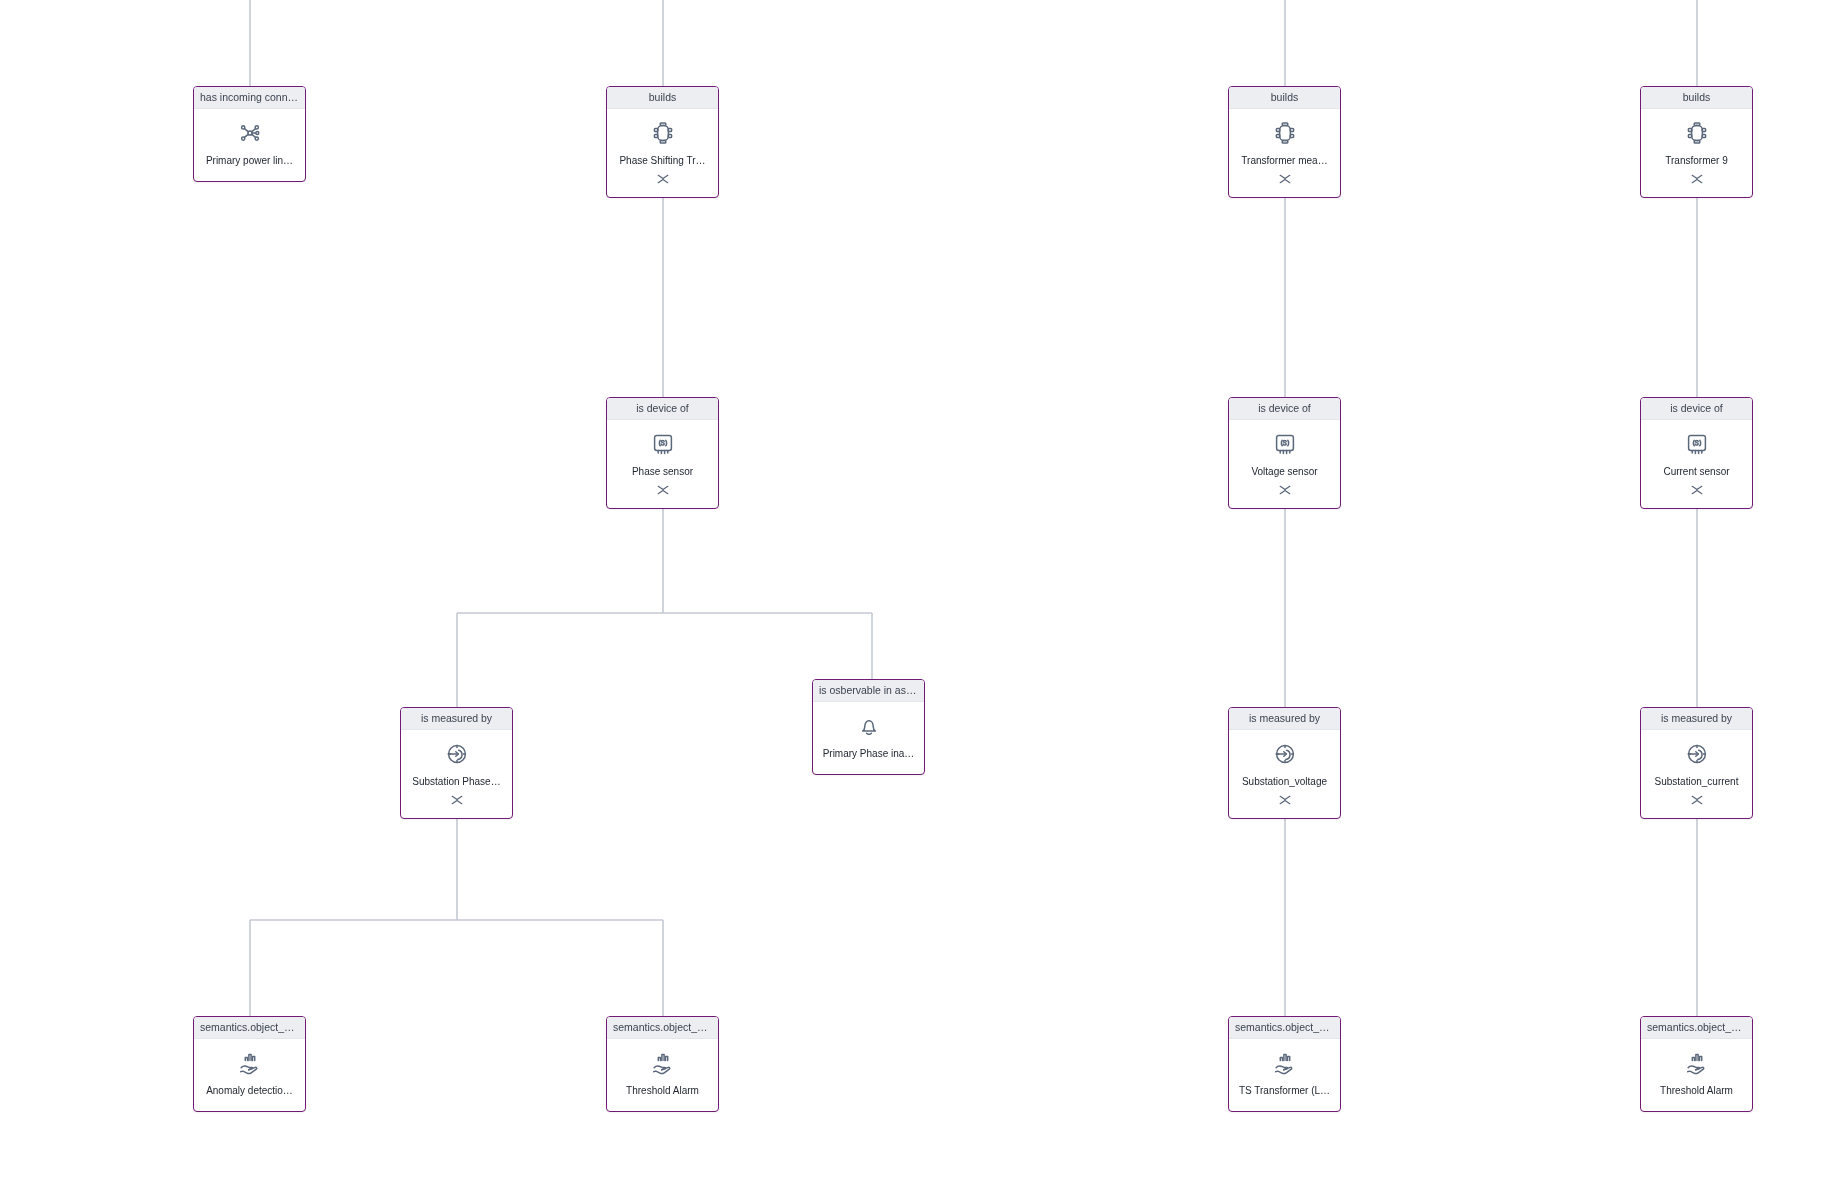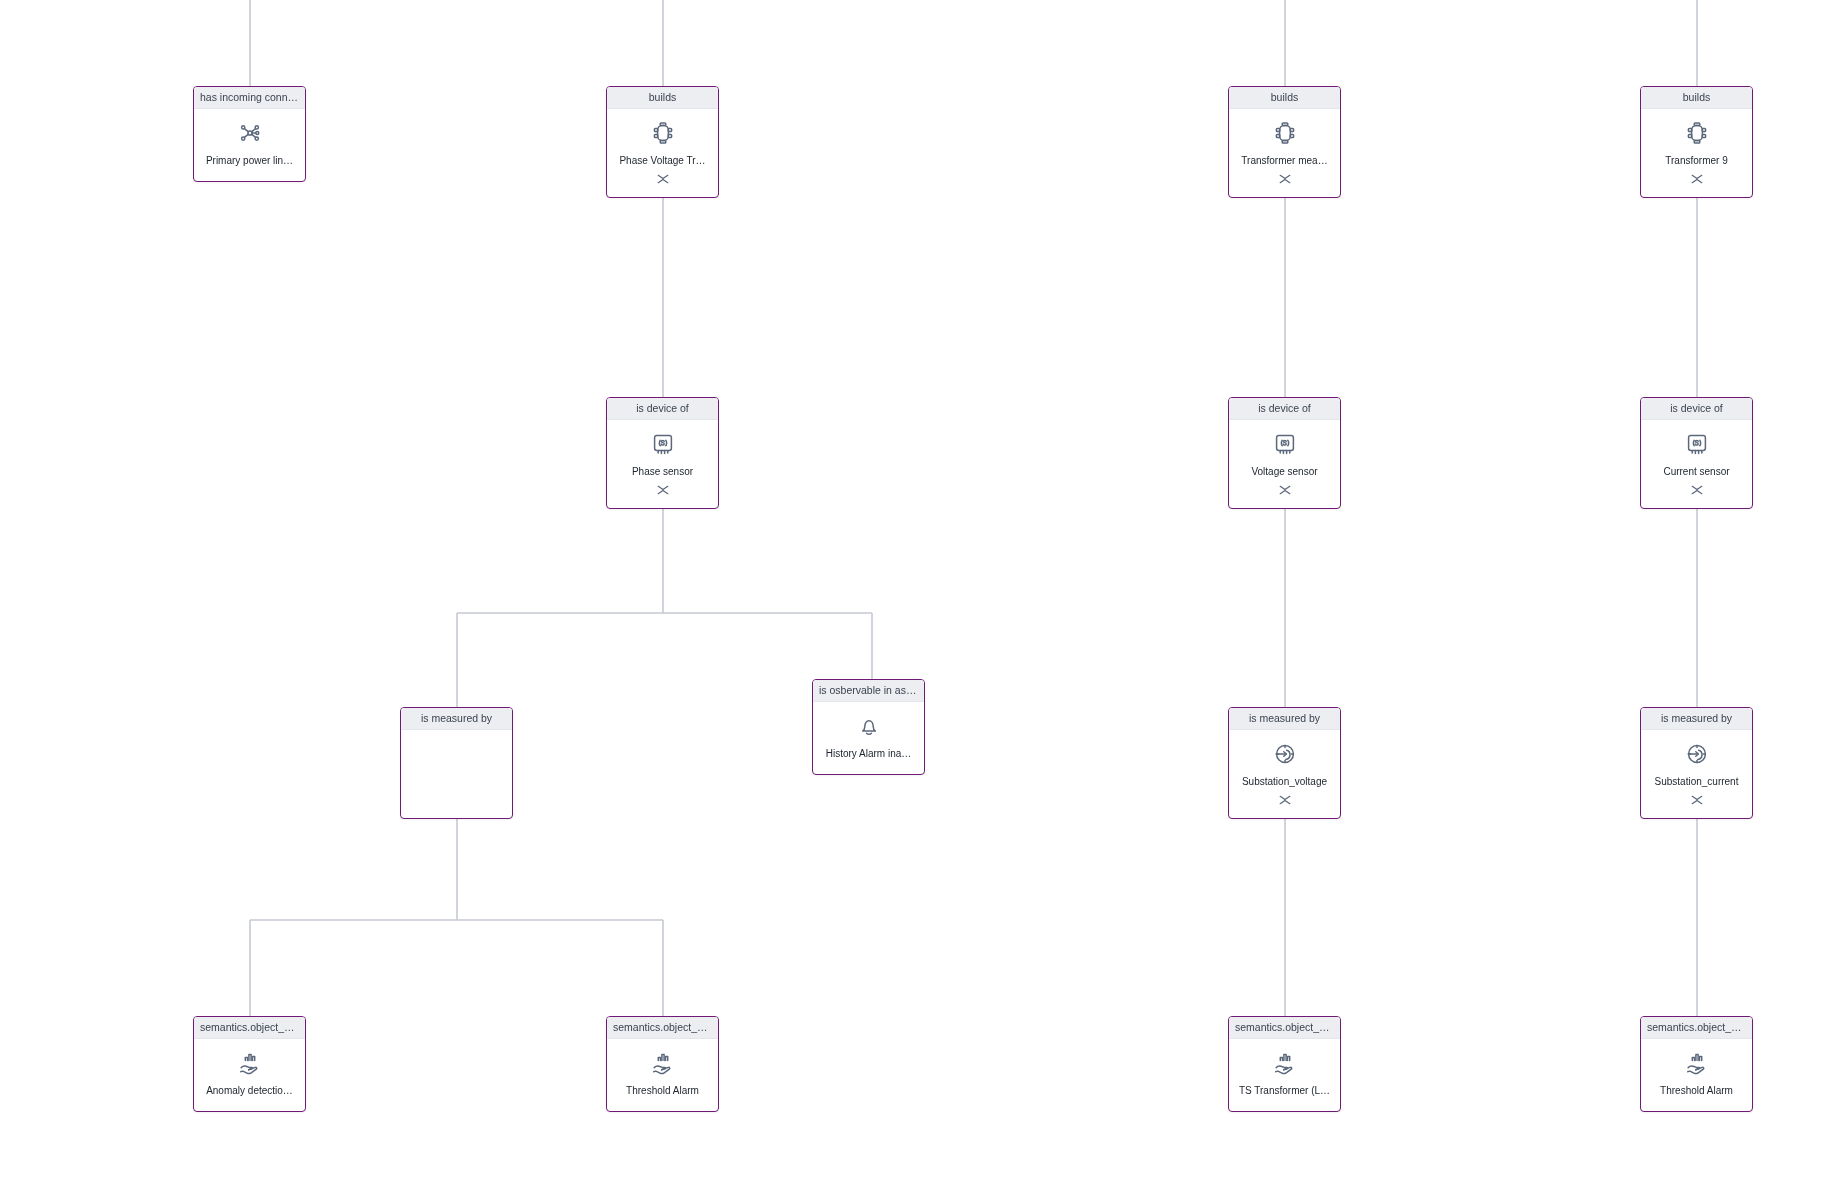--- a/index.html
+++ b/index.html
@@ -150,21 +150,21 @@
     <svg viewBox="0 0 24 24" fill="none" stroke="currentColor" stroke-width="1.5" stroke-linecap="round" stroke-linejoin="round">
       <rect x="6.6" y="4.4" width="10.8" height="15.2" rx="4.6"></rect>
       <rect x="3.4" y="7.4" width="3.4" height="3.2" rx="0.9"></rect>
       <rect x="3.4" y="13.4" width="3.4" height="3.2" rx="0.9"></rect>
       <rect x="17.2" y="7.4" width="3.4" height="3.2" rx="0.9"></rect>
       <rect x="17.2" y="13.4" width="3.4" height="3.2" rx="0.9"></rect>
       <rect x="9.2" y="1.9" width="5.6" height="2.6" rx="0.9"></rect>
       <rect x="9.2" y="19.5" width="5.6" height="2.6" rx="0.9"></rect>
     </svg>
           </span>
-          <div class="node-label" title="Phase Shifting Tr…">Phase Voltage Tr…</div>
+          <div class="node-label" title="Phase Shifting Tr…">Phase Shifting Tr…</div>
           <span class="node-collapse">
   <svg viewBox="0 0 20 14" fill="none" stroke="currentColor" stroke-width="1.6" stroke-linecap="round" stroke-linejoin="round">
     <path d="M4 2.4 L10 6.4 L16 2.4"></path>
     <path d="M4 11.6 L10 7.6 L16 11.6"></path>
   </svg>
           </span>
         </div>
       </div>
       <div class="node tall" style="left: 1228px; top: 86px;">
         <div class="node-header" title="builds">builds</div>
@@ -279,72 +279,93 @@
           <span class="node-collapse">
   <svg viewBox="0 0 20 14" fill="none" stroke="currentColor" stroke-width="1.6" stroke-linecap="round" stroke-linejoin="round">
     <path d="M4 2.4 L10 6.4 L16 2.4"></path>
     <path d="M4 11.6 L10 7.6 L16 11.6"></path>
   </svg>
           </span>
         </div>
       </div>
       <div class="node tall" style="left: 400px; top: 707px;">
         <div class="node-header" title="is measured by">is measured by</div>
-      </div>
-      <div class="node short" style="left: 812px; top: 679px;">
-        <div class="node-header" title="is osbervable in asset">is osbervable in asset</div>
-        <div class="node-body">
-          <span class="node-icon">
-    <svg viewBox="0 0 24 24" fill="none" stroke="currentColor" stroke-width="1.5" stroke-linecap="round" stroke-linejoin="round">
-      <path d="M5.6 17.1 c1.6-1 2.2-2.6 2.2-4.5 0-3.3 1.7-5.9 4.2-5.9 2.5 0 4.2 2.6 4.2 5.9 0 1.9 0.6 3.5 2.2 4.5 z"></path>
-      <path d="M9.6 19.2 c0.6 0.7 1.4 1.1 2.4 1.1 1 0 1.8-0.4 2.4-1.1"></path>
-    </svg>
-          </span>
-          <div class="node-label" title="History Phase ina…">History Alarm ina…</div>
-        </div>
-      </div>
-      <div class="node tall" style="left: 1228px; top: 707px;">
-        <div class="node-header" title="is measured by">is measured by</div>
         <div class="node-body">
           <span class="node-icon">
     <svg viewBox="0 0 24 24" fill="none" stroke="currentColor" stroke-width="1.5" stroke-linecap="round" stroke-linejoin="round">
       <circle cx="12" cy="12" r="8.4"></circle>
       <path d="M12 3.6 L12 5.6"></path>
       <path d="M20.4 12 L18.4 12"></path>
       <path d="M12 20.4 L12 18.4"></path>
       <path d="M3.6 12 L5.6 12"></path>
       <path d="M3.2 12 L13.2 12"></path>
       <path d="M10.8 9.8 L13.4 12 L10.8 14.2"></path>
       <path d="M13.6 8.2 c2.3 0.7 3.6 2.6 3.4 4.9 -0.2 2.3-2 4-4.2 4.3"></path>
     </svg>
           </span>
-          <div class="node-label" title="Substation_voltage">Substation_voltage</div>
-          <span class="node-collapse">
-  <svg viewBox="0 0 20 14" fill="none" stroke="currentColor" stroke-width="1.6" stroke-linecap="round" stroke-linejoin="round">
-    <path d="M4 2.4 L10 6.4 L16 2.4"></path>
-    <path d="M4 11.6 L10 7.6 L16 11.6"></path>
-  </svg>
-          </span>
-        </div>
-      </div>
-      <div class="node tall" style="left: 1640px; top: 707px;">
+          <div class="node-label" title="Substation Phase…">Substation Phase…</div>
+          <span class="node-collapse">
+  <svg viewBox="0 0 20 14" fill="none" stroke="currentColor" stroke-width="1.6" stroke-linecap="round" stroke-linejoin="round">
+    <path d="M4 2.4 L10 6.4 L16 2.4"></path>
+    <path d="M4 11.6 L10 7.6 L16 11.6"></path>
+  </svg>
+          </span>
+        </div>
+      </div>
+      <div class="node short" style="left: 812px; top: 679px;">
+        <div class="node-header" title="is osbervable in asset">is osbervable in asset</div>
+        <div class="node-body">
+          <span class="node-icon">
+    <svg viewBox="0 0 24 24" fill="none" stroke="currentColor" stroke-width="1.5" stroke-linecap="round" stroke-linejoin="round">
+      <path d="M5.6 17.1 c1.6-1 2.2-2.6 2.2-4.5 0-3.3 1.7-5.9 4.2-5.9 2.5 0 4.2 2.6 4.2 5.9 0 1.9 0.6 3.5 2.2 4.5 z"></path>
+      <path d="M9.6 19.2 c0.6 0.7 1.4 1.1 2.4 1.1 1 0 1.8-0.4 2.4-1.1"></path>
+    </svg>
+          </span>
+          <div class="node-label" title="History Phase ina…">Primary Phase ina…</div>
+        </div>
+      </div>
+      <div class="node tall" style="left: 1228px; top: 707px;">
         <div class="node-header" title="is measured by">is measured by</div>
         <div class="node-body">
           <span class="node-icon">
     <svg viewBox="0 0 24 24" fill="none" stroke="currentColor" stroke-width="1.5" stroke-linecap="round" stroke-linejoin="round">
       <circle cx="12" cy="12" r="8.4"></circle>
       <path d="M12 3.6 L12 5.6"></path>
       <path d="M20.4 12 L18.4 12"></path>
       <path d="M12 20.4 L12 18.4"></path>
       <path d="M3.6 12 L5.6 12"></path>
       <path d="M3.2 12 L13.2 12"></path>
       <path d="M10.8 9.8 L13.4 12 L10.8 14.2"></path>
       <path d="M13.6 8.2 c2.3 0.7 3.6 2.6 3.4 4.9 -0.2 2.3-2 4-4.2 4.3"></path>
     </svg>
           </span>
+          <div class="node-label" title="Substation_voltage">Substation_voltage</div>
+          <span class="node-collapse">
+  <svg viewBox="0 0 20 14" fill="none" stroke="currentColor" stroke-width="1.6" stroke-linecap="round" stroke-linejoin="round">
+    <path d="M4 2.4 L10 6.4 L16 2.4"></path>
+    <path d="M4 11.6 L10 7.6 L16 11.6"></path>
+  </svg>
+          </span>
+        </div>
+      </div>
+      <div class="node tall" style="left: 1640px; top: 707px;">
+        <div class="node-header" title="is measured by">is measured by</div>
+        <div class="node-body">
+          <span class="node-icon">
+    <svg viewBox="0 0 24 24" fill="none" stroke="currentColor" stroke-width="1.5" stroke-linecap="round" stroke-linejoin="round">
+      <circle cx="12" cy="12" r="8.4"></circle>
+      <path d="M12 3.6 L12 5.6"></path>
+      <path d="M20.4 12 L18.4 12"></path>
+      <path d="M12 20.4 L12 18.4"></path>
+      <path d="M3.6 12 L5.6 12"></path>
+      <path d="M3.2 12 L13.2 12"></path>
+      <path d="M10.8 9.8 L13.4 12 L10.8 14.2"></path>
+      <path d="M13.6 8.2 c2.3 0.7 3.6 2.6 3.4 4.9 -0.2 2.3-2 4-4.2 4.3"></path>
+    </svg>
+          </span>
           <div class="node-label" title="Substation_current">Substation_current</div>
           <span class="node-collapse">
   <svg viewBox="0 0 20 14" fill="none" stroke="currentColor" stroke-width="1.6" stroke-linecap="round" stroke-linejoin="round">
     <path d="M4 2.4 L10 6.4 L16 2.4"></path>
     <path d="M4 11.6 L10 7.6 L16 11.6"></path>
   </svg>
           </span>
         </div>
       </div>
       <div class="node short" style="left: 193px; top: 1016px;">

